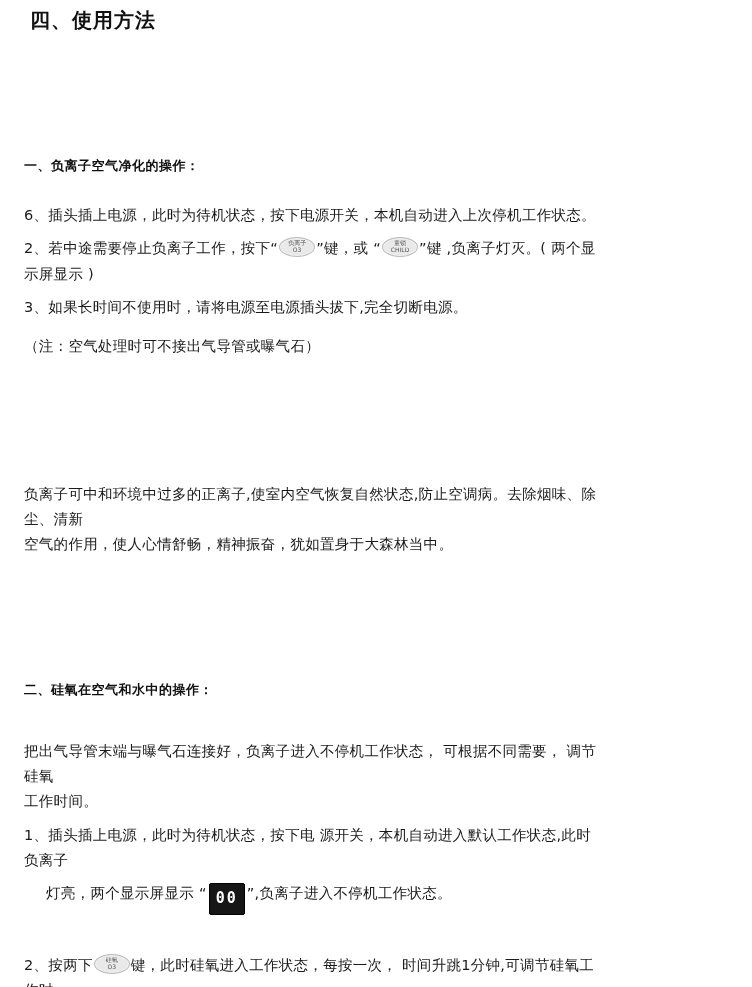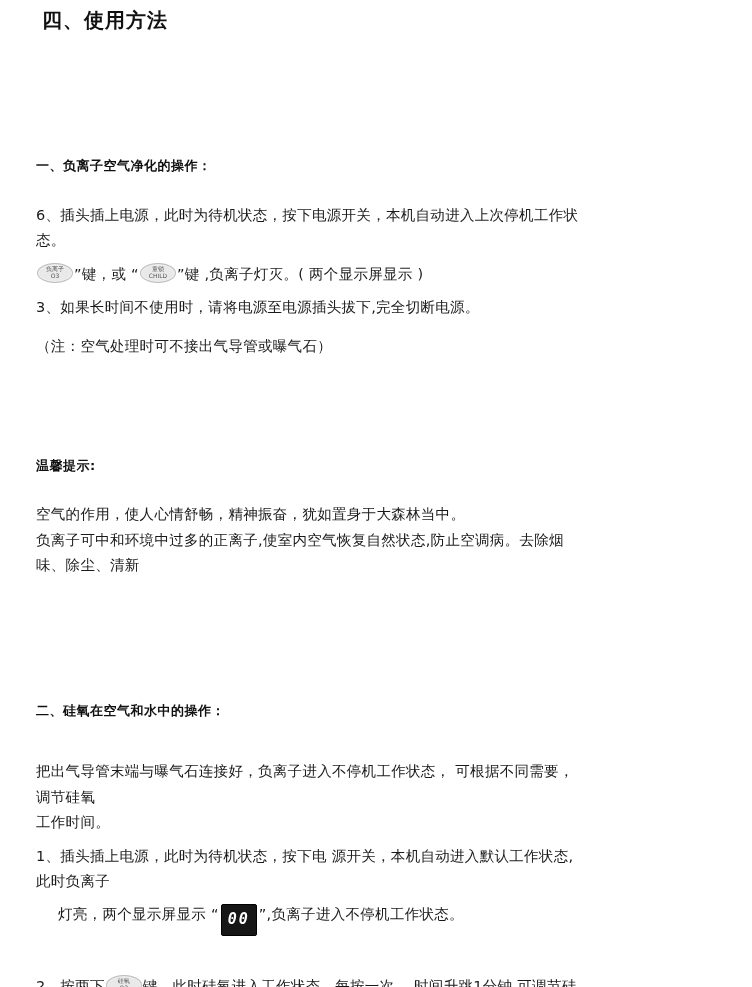--- a/index.html
+++ b/index.html
@@ -13,21 +13,21 @@
     font-family: "DejaVu Sans", "Liberation Sans", sans-serif;
     color: #1a1a1a;
     position: relative;
     overflow: hidden;
   }
   .page {
     position: relative;
     width: 624px;
     height: 987px;
     box-sizing: border-box;
-    padding: 0 36px;
+    padding: 0 24px;
   }
 
   .doc-title {
     font-size: 20px;
     font-weight: 700;
     letter-spacing: 1px;
     color: #111;
     margin: 0;
     padding-top: 6px;
     padding-left: 6px;
@@ -94,21 +94,20 @@
 
   
   .display-box {
     display: inline-block;
     background: #161616;
     border: 1px solid #000;
     border-radius: 2px;
     padding: 2px 6px;
     vertical-align: -5px;
     margin: 0 2px;
-    font-style: italic;
   }
   .display-box .digits {
     font-family: "DejaVu Sans Mono", "Liberation Mono", monospace;
     font-size: 15px;
     line-height: 16px;
     color: #ffffff;
     letter-spacing: 2px;
     font-weight: 700;
   }
 </style>
@@ -122,35 +121,34 @@
   <div class="spacer-xl"></div>
   <div class="spacer-md"></div>
 
   <div class="section-heading">一、负离子空气净化的操作：</div>
   <div class="spacer-md"></div>
 
   <div class="para">6、插头插上电源，此时为待机状态，按下电源开关，本机自动进入上次停机工作状态。</div>
   <div class="spacer-xs"></div>
 
   <div class="para">
-    <span class="key-btn"><span class="k-l1">负离子</span><span class="k-l2">O3</span></span><span>”键，或 “</span><span class="key-btn"><span class="k-l1">童锁</span><span class="k-l2">CHILD</span></span><span>”键 ,负离子灯灭。( 两个显示屏显示 )</span>
+    <span>2、若中途需要停止负离子工作，按下“</span><span class="key-btn"><span class="k-l1">负离子</span><span class="k-l2">O3</span></span><span>”键，或 “</span><span class="key-btn"><span class="k-l1">童锁</span><span class="k-l2">CHILD</span></span><span>”键 ,负离子灯灭。( 两个显示屏显示 )</span>
   </div>
   <div class="spacer-xs"></div>
 
   <div class="para">3、如果长时间不使用时，请将电源至电源插头拔下,完全切断电源。</div>
   <div class="spacer-sm"></div>
 
   <div class="para">（注：空气处理时可不接出气导管或曝气石）</div>
 
   <div class="spacer-xl"></div>
 
-  <div class="section-heading">温馨提示:</div>
   <div class="spacer-md"></div>
+  <div class="para">负离子可中和环境中过多的正离子,使室内空气恢复自然状态,防止空调病。去除烟味、除尘、清新</div>
   <div class="para">空气的作用，使人心情舒畅，精神振奋，犹如置身于大森林当中。</div>
-  <div class="para">负离子可中和环境中过多的正离子,使室内空气恢复自然状态,防止空调病。去除烟味、除尘、清新</div>
 
   <div class="spacer-xl"></div>
   <div class="spacer-md"></div>
 
   <div class="section-heading">二、硅氧在空气和水中的操作：</div>
   <div class="spacer-lg"></div>
 
   <div class="para">把出气导管末端与曝气石连接好，负离子进入不停机工作状态， 可根据不同需要， 调节硅氧</div>
   <div class="para">工作时间。</div>
   <div class="spacer-xs"></div>

